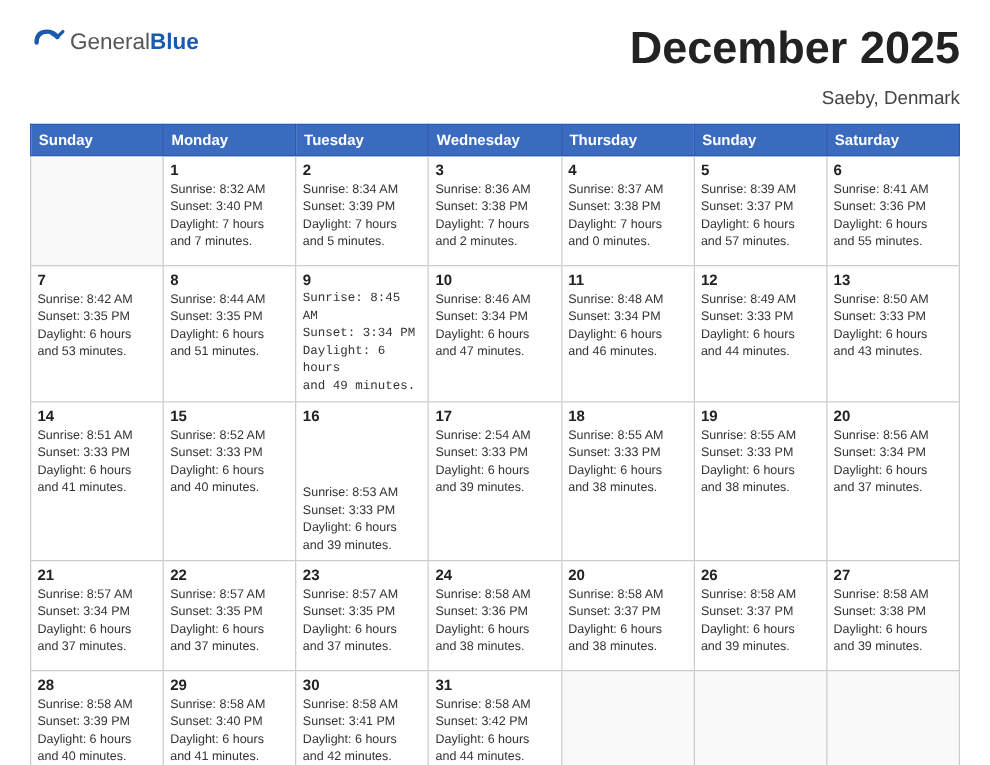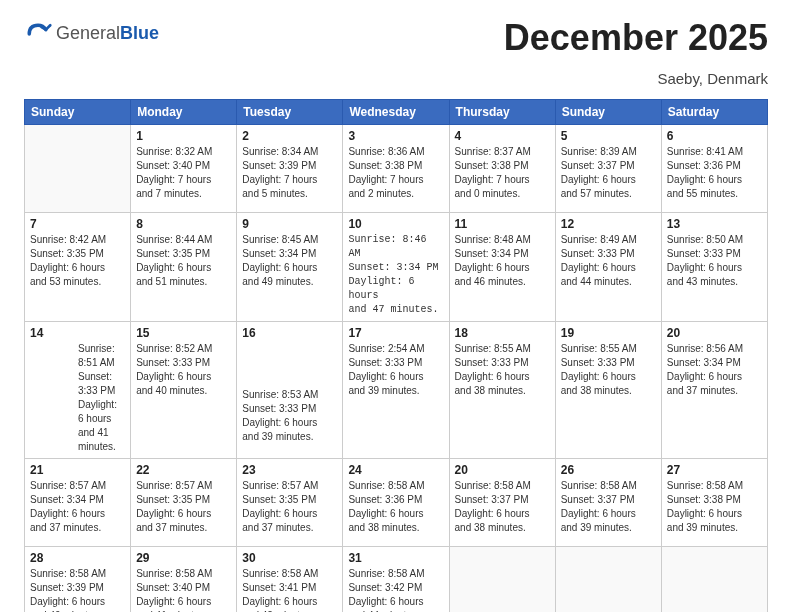--- a/index.html
+++ b/index.html
@@ -179,28 +179,28 @@
           </td>
           <td>
             <span class="day-number">8</span>
             <div class="day-detail" style="white-space: pre-line;">Sunrise: 8:44 AM
 Sunset: 3:35 PM
 Daylight: 6 hours
 and 51 minutes.</div>
           </td>
           <td>
             <span class="day-number">9</span>
-            <div class="day-detail" style="white-space: pre-line;">Sunrise: 8:45 AM
+            <div class="day-detail" style="white-space: pre-line; font-family: Liberation Mono, monospace;">Sunrise: 8:45 AM
 Sunset: 3:34 PM
 Daylight: 6 hours
 and 49 minutes.</div>
           </td>
           <td>
             <span class="day-number">10</span>
-            <div class="day-detail" style="white-space: pre-line; font-family: Liberation Mono, monospace;">Sunrise: 8:46 AM
+            <div class="day-detail" style="white-space: pre-line;">Sunrise: 8:46 AM
 Sunset: 3:34 PM
 Daylight: 6 hours
 and 47 minutes.</div>
           </td>
           <td>
             <span class="day-number">11</span>
             <div class="day-detail" style="white-space: pre-line;">Sunrise: 8:48 AM
 Sunset: 3:34 PM
 Daylight: 6 hours
 and 46 minutes.</div>
@@ -216,21 +216,21 @@
             <span class="day-number">13</span>
             <div class="day-detail" style="white-space: pre-line;">Sunrise: 8:50 AM
 Sunset: 3:33 PM
 Daylight: 6 hours
 and 43 minutes.</div>
           </td>
         </tr>
         <tr>
           <td>
             <span class="day-number">14</span>
-            <div class="day-detail" style="white-space: pre-line; margin-left: 48px;">Sunrise: 8:51 AM
+            <div class="day-detail" style="white-space: pre-line;">Sunrise: 8:51 AM
 Sunset: 3:33 PM
 Daylight: 6 hours
 and 41 minutes.</div>
           </td>
           <td>
             <span class="day-number">15</span>
             <div class="day-detail" style="white-space: pre-line;">Sunrise: 8:52 AM
 Sunset: 3:33 PM
 Daylight: 6 hours
 and 40 minutes.</div>

